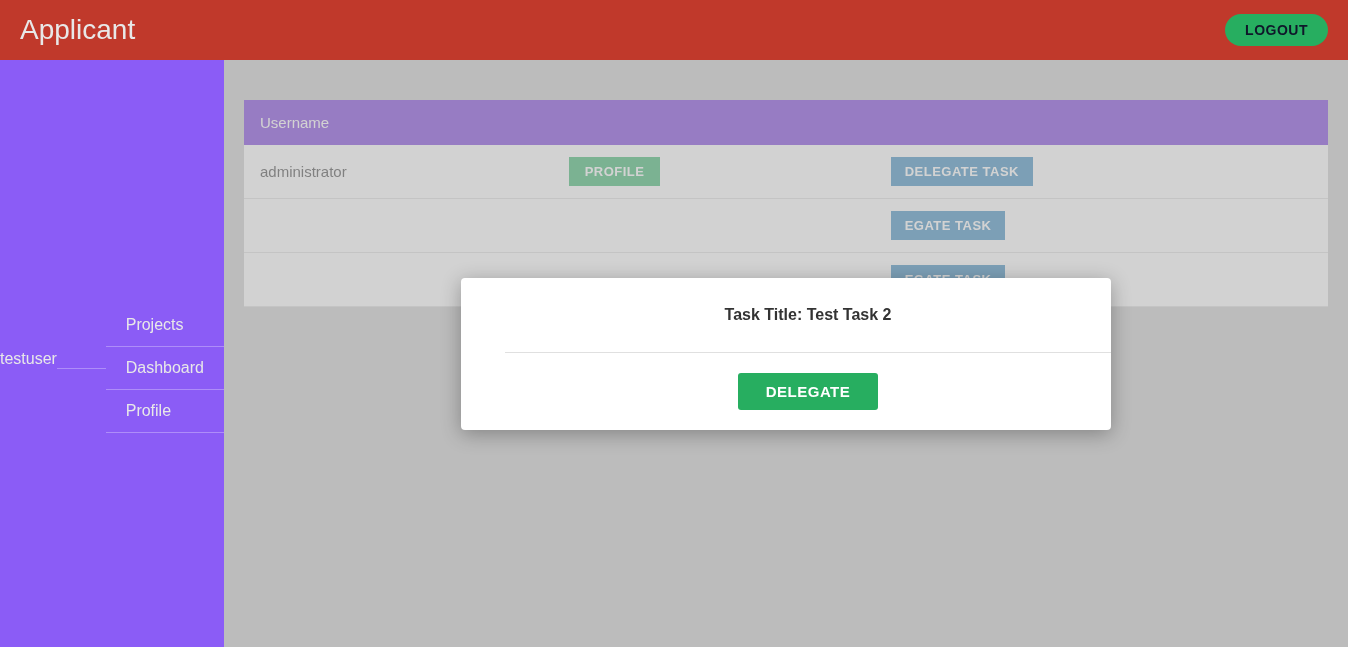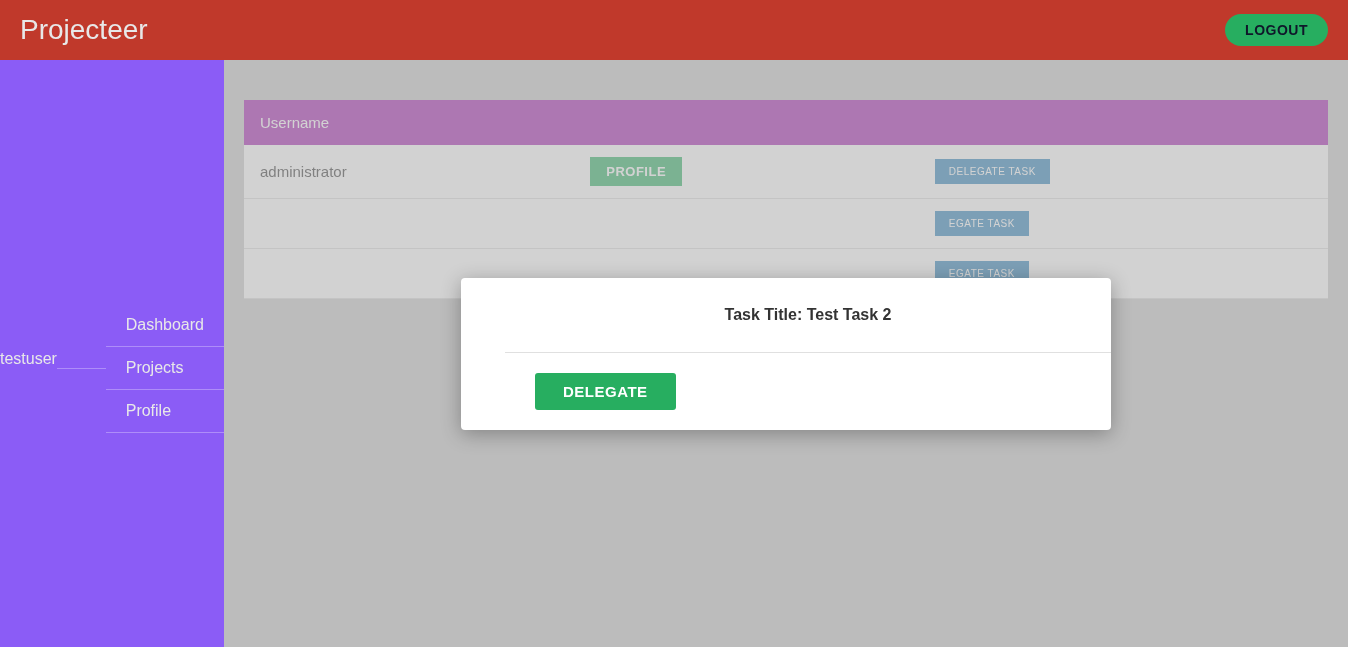--- a/index.html
+++ b/index.html
@@ -83,21 +83,21 @@
     
     .users-table {
       width: calc(100% - 40px);
       margin: 40px 20px 0 20px;
       border-collapse: collapse;
       background-color: white;
       position: relative;
       z-index: 1;
     }
     .users-table thead tr {
-      background-color: #a21caf;
+      background-color: #6d28d9;
       color: white;
     }
     .users-table thead th {
       padding: 14px 16px;
       text-align: left;
       font-weight: normal;
       font-size: 15px;
     }
     .users-table tbody tr {
       border-bottom: 1px solid #ddd;
@@ -116,22 +116,22 @@
       font-size: 13px;
       font-weight: bold;
       cursor: pointer;
       letter-spacing: 0.5px;
     }
     .delegate-btn {
       background-color: #2980b9;
       color: white;
       border: none;
       padding: 7px 14px;
-      font-size: 10px;
-      font-weight: normal;
+      font-size: 13px;
+      font-weight: bold;
       cursor: pointer;
       letter-spacing: 0.5px;
     }
 
     
     .overlay {
       position: absolute;
       top: 0; left: 0; right: 0; bottom: 0;
       background-color: rgba(180,180,180,0.6);
       z-index: 10;
@@ -165,50 +165,50 @@
     .modal-applicant {
       font-size: 16px;
       color: #333;
     }
     .modal-applicant span {
       font-weight: normal;
     }
     .modal-action {
       padding: 20px 30px;
       display: flex;
-      justify-content: flex-start;
+      justify-content: center;
     }
     .delegate-action-btn {
       background-color: #27ae60;
       color: white;
       border: none;
       padding: 10px 28px;
       font-size: 15px;
       font-weight: bold;
       cursor: pointer;
       letter-spacing: 0.5px;
       border-radius: 3px;
     }
   </style>
 </head>
 <body>
 
 <div class="navbar">
-  <span class="navbar-title">Projecteer</span>
+  <span class="navbar-title">Applicant</span>
   <button class="logout-btn">LOGOUT</button>
 </div>
 
 <div class="main-layout">
 
   <div class="sidebar">
     <span class="sidebar-username">testuser</span>
     <hr class="sidebar-divider">
     <nav class="sidebar-nav">
+      <a class="sidebar-nav-item">Projects</a>
       <a class="sidebar-nav-item">Dashboard</a>
-      <a class="sidebar-nav-item">Projects</a>
       <a class="sidebar-nav-item">Profile</a>
     </nav>
   </div>
 
   <div class="content-area">
 
     <table class="users-table">
       <thead>
         <tr>
           <th>Username</th>

